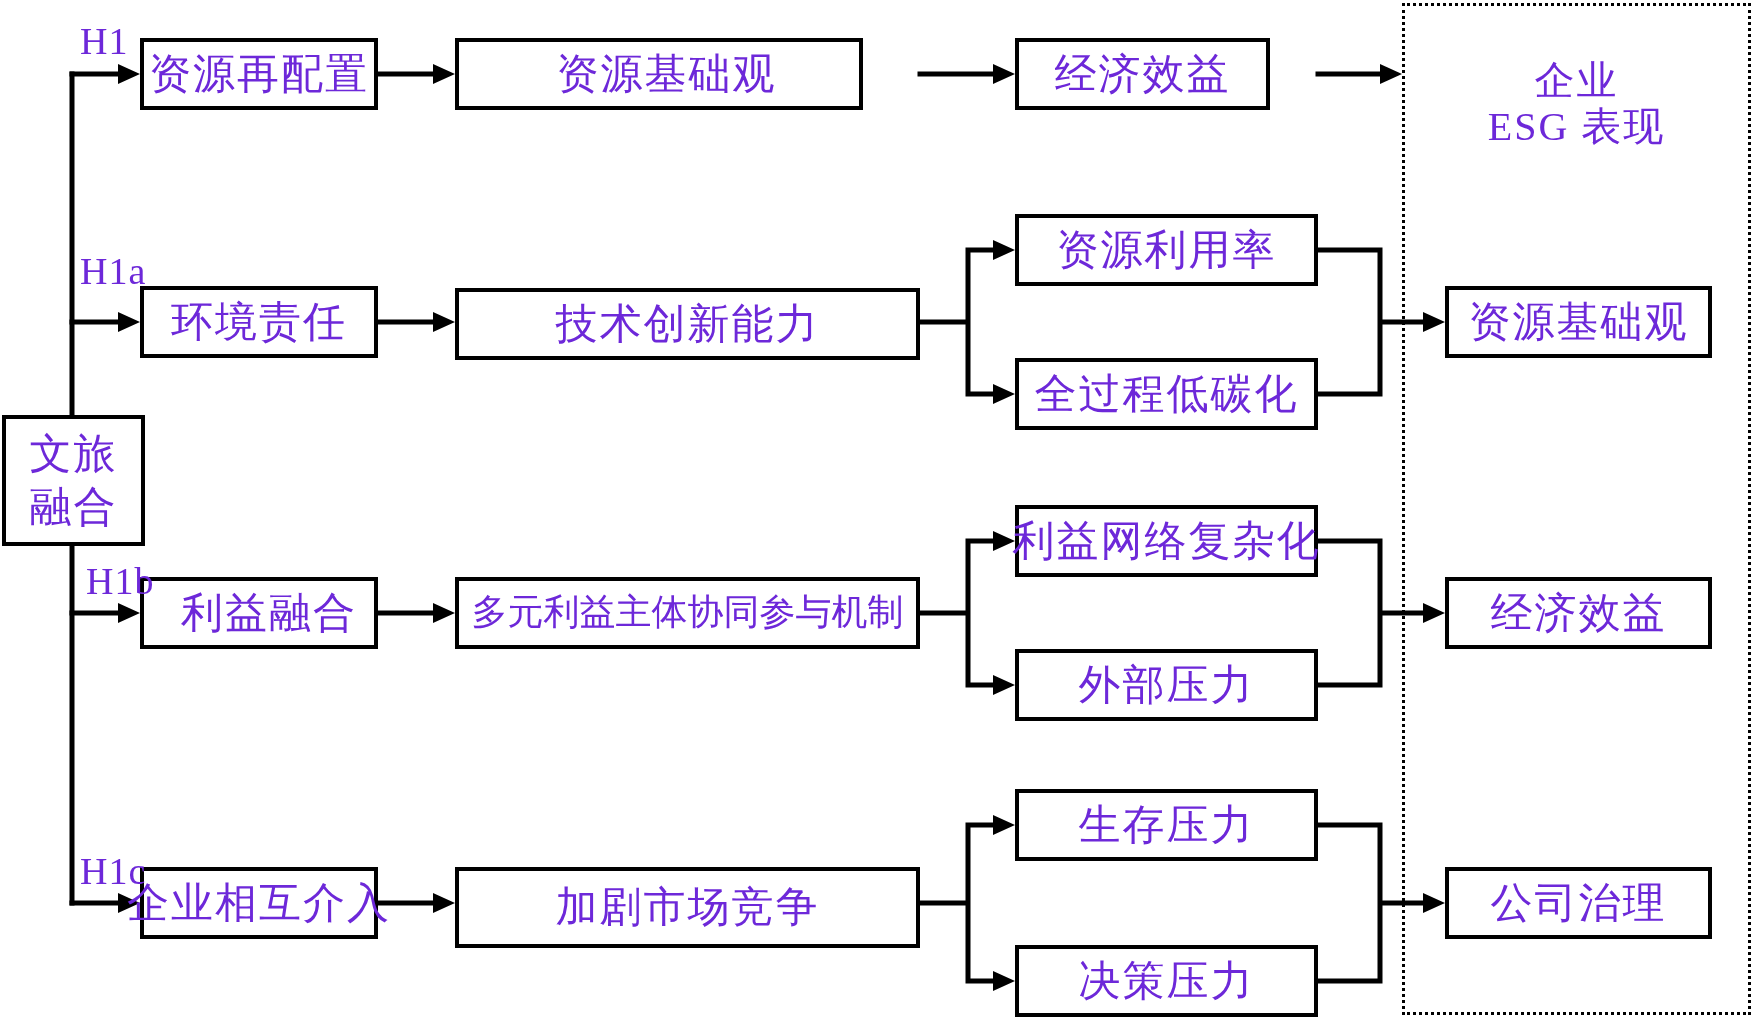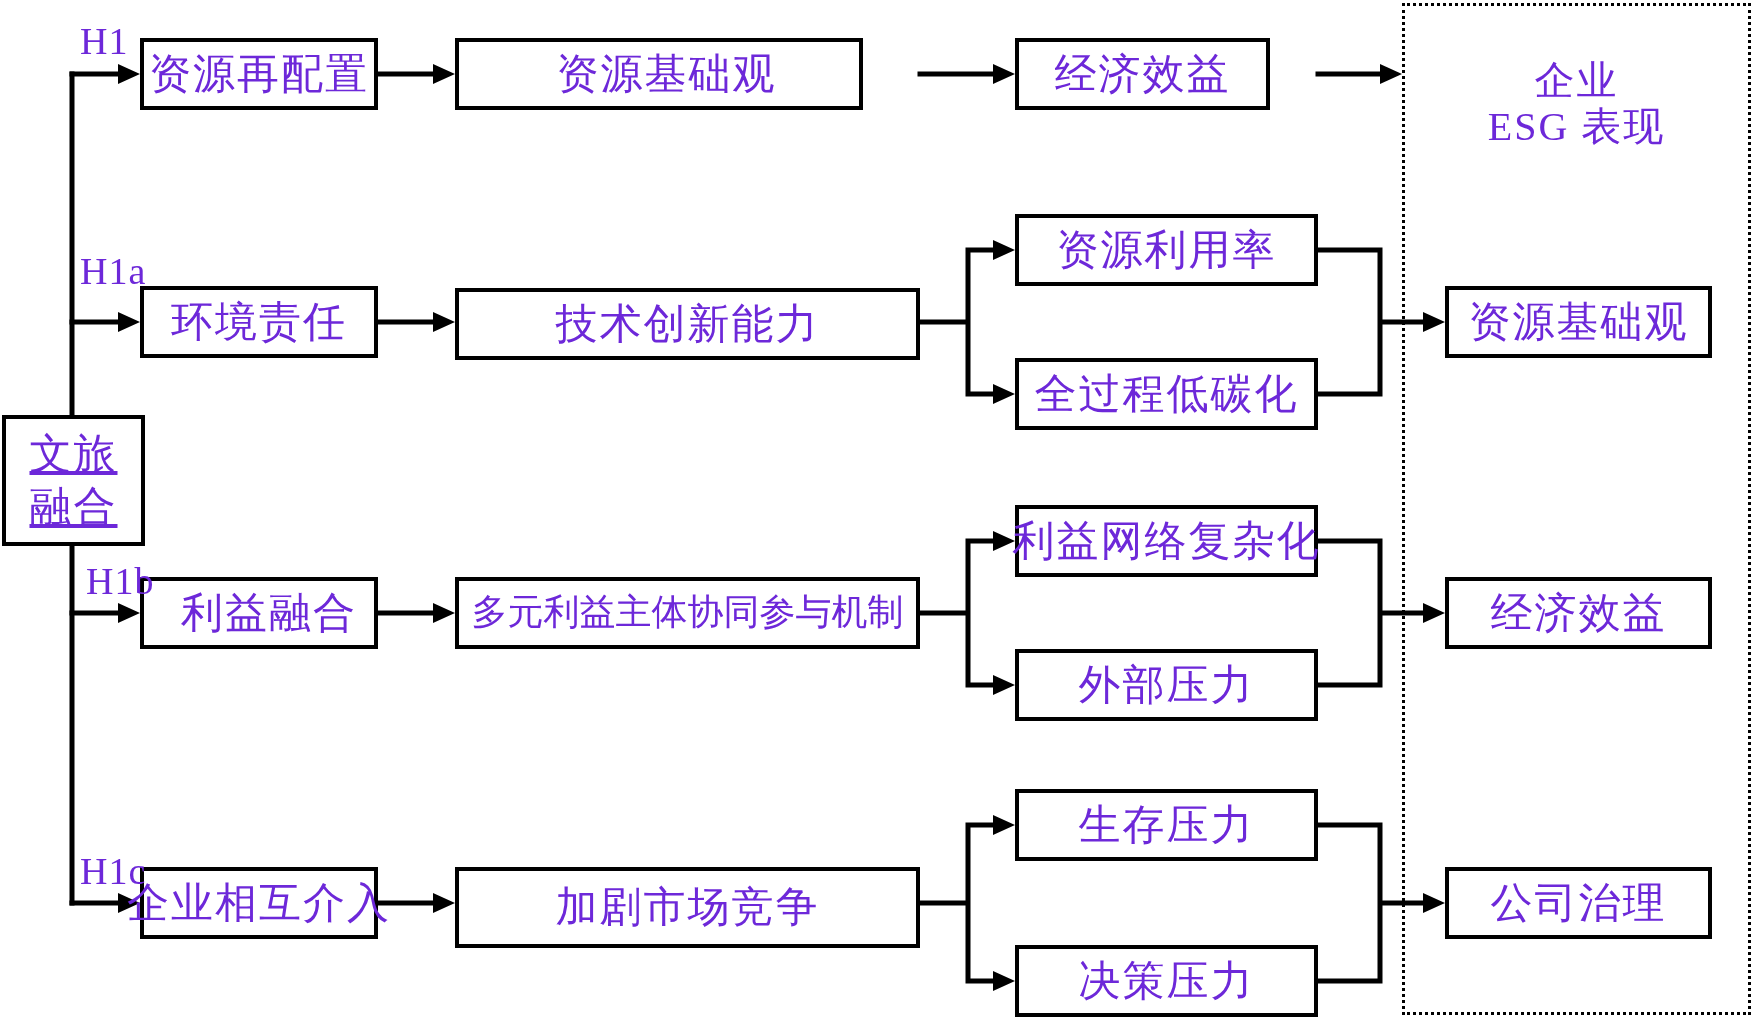--- a/index.html
+++ b/index.html
@@ -97,21 +97,21 @@
 
       <path d="M1423 312 L1423 332 L1445 322 Z M1423 603 L1423 623 L1445 613 Z M1423 893 L1423 913 L1445 903 Z"></path>
     </g>
   </svg>
 
   <div class="hlabel" style="left:80px;top:22px;">H1</div>
   <div class="hlabel" style="left:80px;top:252px;">H1a</div>
   <div class="hlabel" style="left:86px;top:562px;">H1b</div>
   <div class="hlabel" style="left:80px;top:852px;">H1c</div>
 
-  <div class="node twoline" style="left:2px;top:415px;width:143px;height:131px;text-decoration:underline;">
+  <div class="node twoline" style="left:2px;top:415px;width:143px;height:131px;">
     <span>文旅</span>
     <span>融合</span>
   </div>
 
   <div class="node" style="left:140px;top:38px;width:238px;height:72px;">
     <span>资源再配置</span>
   </div>
   <div class="node" style="left:455px;top:38px;width:408px;height:72px;padding-left:15px;">
     <span>资源基础观</span>
   </div>

